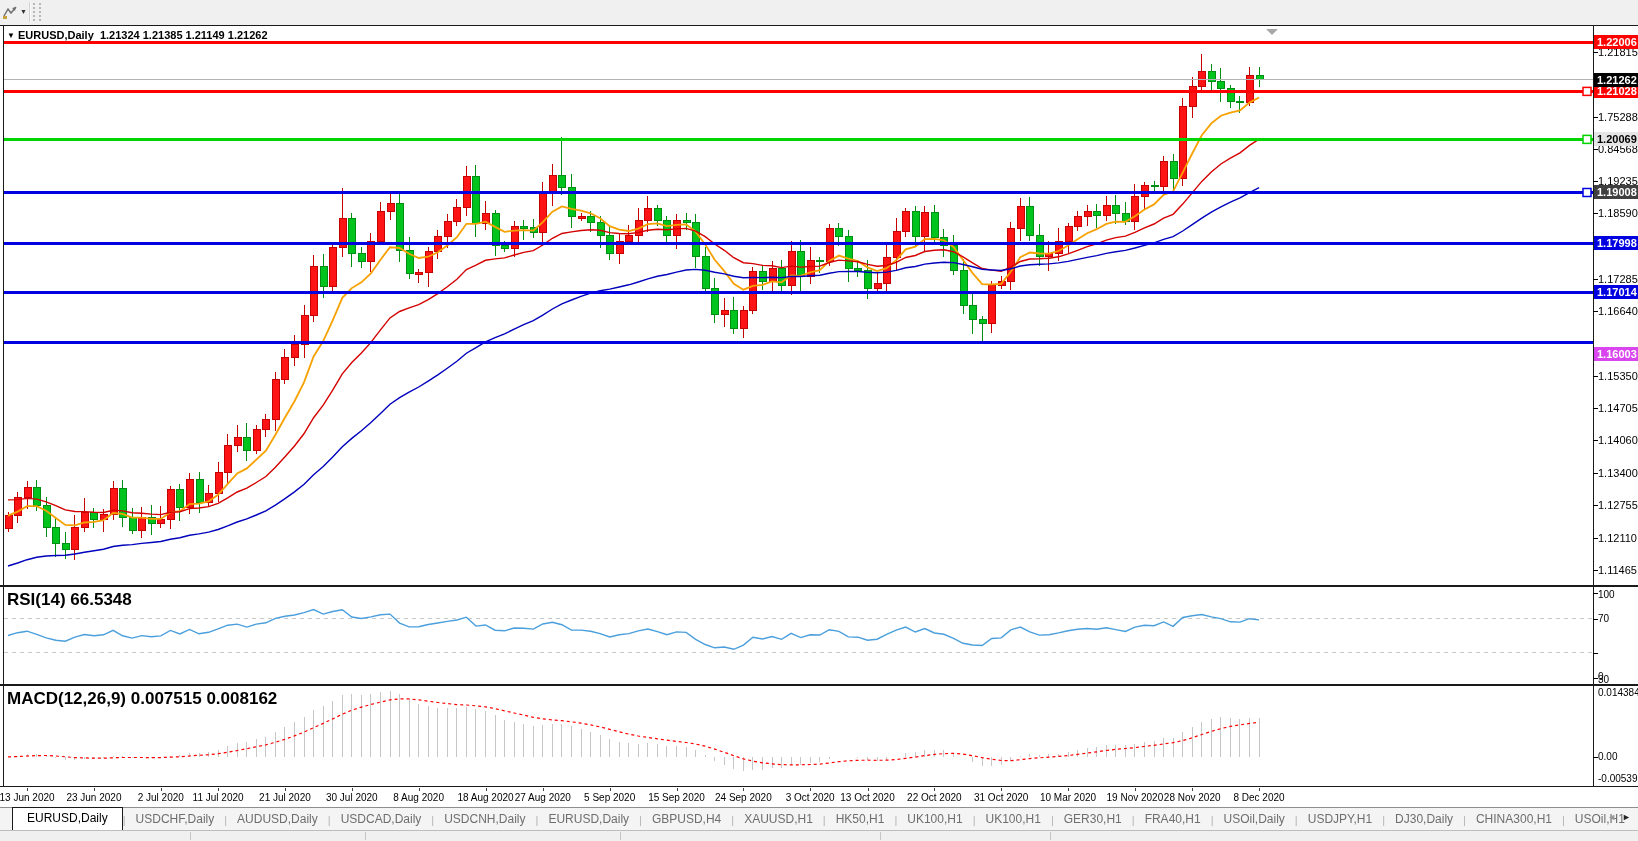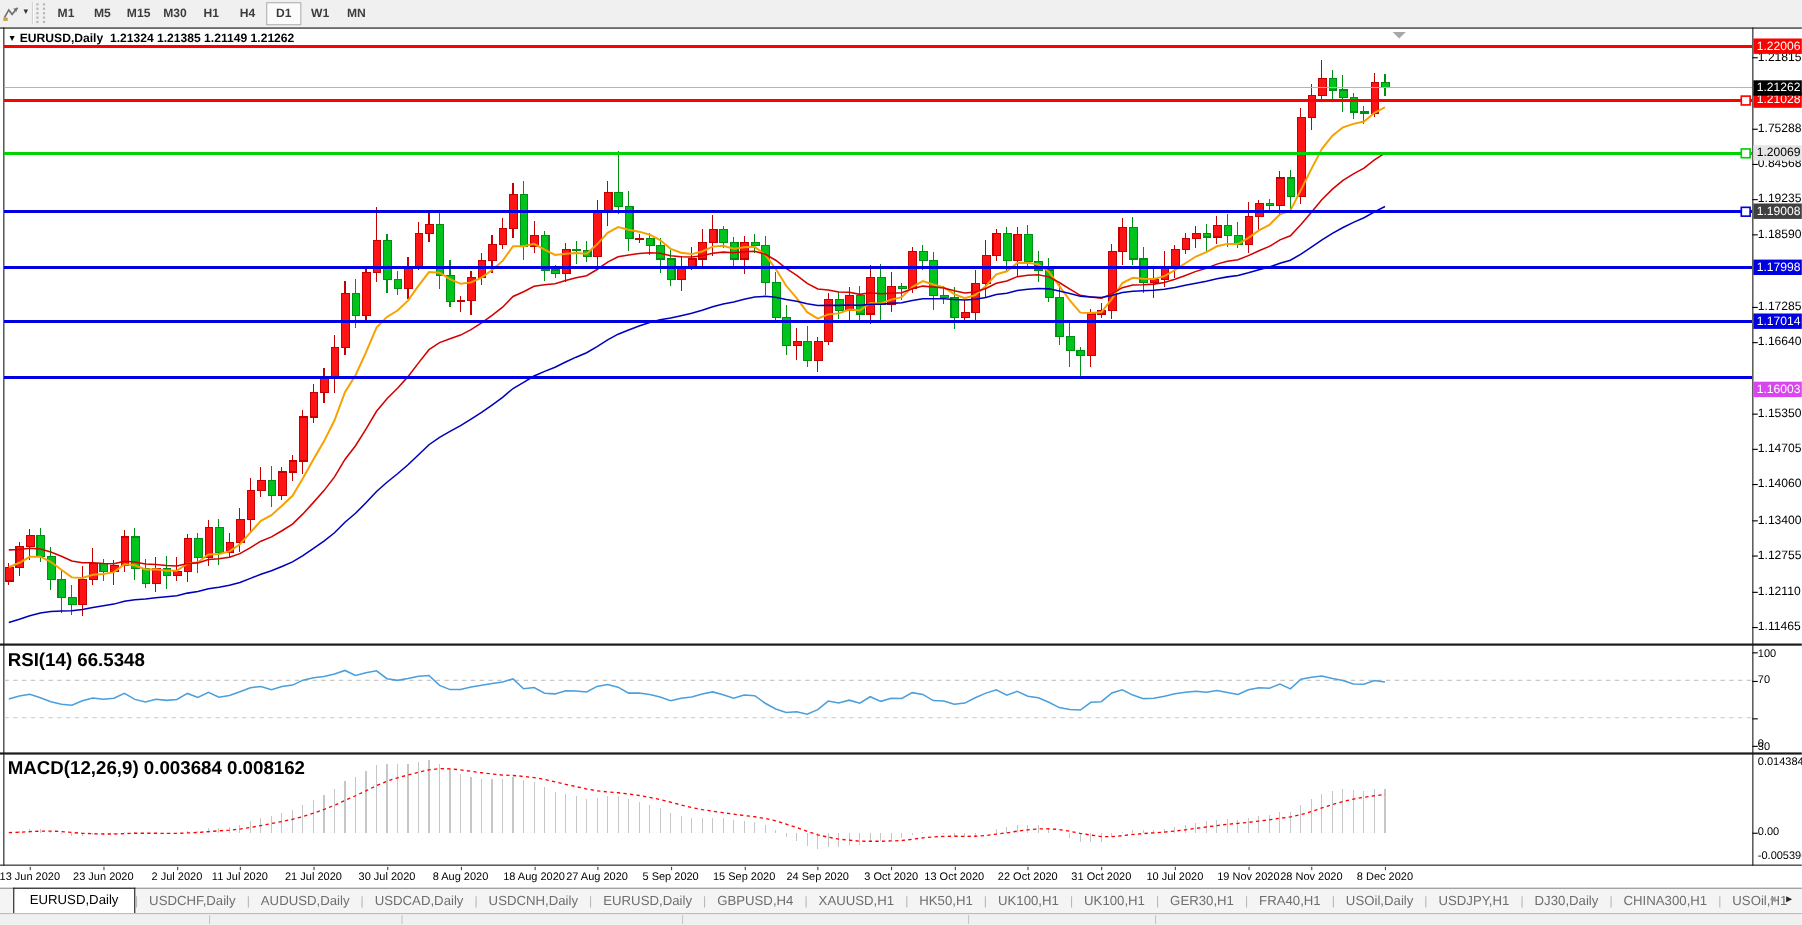--- a/index.html
+++ b/index.html
@@ -23,21 +23,21 @@
   #chart-title{left:7px;top:29px;font-size:11px;font-weight:700;color:#000;white-space:pre;z-index:30;}
   #chart-title .tri{font-size:8px;vertical-align:1px;}
   .panel-label{font-size:17px;font-weight:700;color:#000;z-index:30;}
   svg{position:absolute;left:0;}
   
   .axis-label{position:absolute;left:1598px;width:40px;height:12px;font-size:11px;color:#000;
     white-space:nowrap;z-index:20;}
   .axis-label.small{font-size:10px;}
   .tick-mark{position:absolute;left:1593px;width:5px;height:1px;background:#000;z-index:20;}
   .badge{position:absolute;left:1594px;width:44px;height:14px;line-height:14px;font-size:11px;
-    font-weight:400;padding-left:3px;z-index:25;box-sizing:border-box;white-space:nowrap;}
+    font-weight:700;padding-left:3px;z-index:25;box-sizing:border-box;white-space:nowrap;}
   
   #date-row{left:0;top:788px;width:1638px;height:19px;background:#fff;}
   .date-label{position:absolute;top:4px;transform:translateX(-50%);font-size:10px;color:#000;white-space:nowrap;}
   .date-tick{position:absolute;top:0;width:1px;height:3px;background:#444;}
   
   #tab-bar{left:0;top:807px;width:1638px;height:23px;background:#f4f4f4;border-top:1px solid #8e8e8e;
     display:flex;align-items:flex-end;padding-left:12px;box-sizing:border-box;}
   .tab{font-size:12px;color:#6e6e6e;padding:3px 10px 4px 10px;cursor:pointer;white-space:nowrap;}
   .tab.active{background:#ffffff;color:#000;border:1px solid #1a1a1a;border-bottom:none;padding:3px 14px 5px 14px;
     font-weight:400;}
@@ -56,31 +56,20 @@
   <div id="tool-icon-btn" class="abs">
     <svg width="18" height="18" style="position:static">
       <polyline points="2,13 6,6 9,10 14,4" fill="none" stroke="#707070" stroke-width="1.5"></polyline>
       <polygon points="14,4 10,5 13,8" fill="#707070"></polygon>
       <rect x="1" y="13" width="4" height="3" fill="#c8a23c"></rect>
     </svg>
   </div>
   <div id="tool-caret" class="abs">▼</div>
   <div class="tb-sep abs" style="left:29px"></div>
   <div id="tb-grip" class="abs"></div>
-  <div id="tf-group" class="abs">
-      <div class="tf-btn">M1</div>
-      <div class="tf-btn">M5</div>
-      <div class="tf-btn">M15</div>
-      <div class="tf-btn">M30</div>
-      <div class="tf-btn">H1</div>
-      <div class="tf-btn">H4</div>
-      <div class="tf-btn active">D1</div>
-      <div class="tf-btn">W1</div>
-      <div class="tf-btn">MN</div>
-    </div>
 </div>
 
 <div id="top-border" class="abs"></div>
 <div id="left-border" class="abs"></div>
 <div id="axis-vline" class="abs"></div>
 
 <div id="chart-title" class="abs"><span class="tri">▼</span> <span>EURUSD,Daily</span>&nbsp; <span>1.21324</span> <span>1.21385</span> <span>1.21149</span> <span>1.21262</span></div>
 
 <svg id="main-svg" width="1638" height="559" style="top: 26px;">
     <g shape-rendering="crispEdges">
@@ -372,21 +361,21 @@
 
 <div class="splitter abs" style="top:585px"></div>
 <div class="panel-label abs" style="left:7px;top:590px">RSI(14) 66.5348</div>
 <svg id="rsi-svg" width="1638" height="97" style="top: 587px;">
     <line x1="4" y1="31.5" x2="1593" y2="31.5" stroke="#c8c8c8" stroke-width="1" stroke-dasharray="4,4"></line>
     <line x1="4" y1="65.5" x2="1593" y2="65.5" stroke="#c8c8c8" stroke-width="1" stroke-dasharray="4,4"></line>
     <polyline points="8.0,48.5 17.6,45.7 27.1,44.2 36.7,47.4 46.2,50.9 55.8,53.3 65.3,54.2 74.9,50.1 84.4,47.5 94.0,48.7 103.5,47.8 113.1,43.3 122.6,48.8 132.2,51.1 141.7,48.6 151.3,49.7 160.8,48.9 170.4,43.4 179.9,47.0 189.5,42.4 199.0,46.8 208.6,45.3 218.1,41.9 227.7,38.2 237.2,37.1 246.8,40.1 256.3,37.1 265.9,35.8 275.4,31.3 285.0,29.2 294.5,28.0 304.1,25.7 313.6,22.5 323.2,27.1 332.7,24.5 342.3,22.8 351.8,30.0 361.4,31.5 370.9,29.9 380.5,27.7 390.0,27.1 399.6,36.1 409.1,39.9 418.7,39.8 428.2,37.5 437.8,36.0 447.3,34.4 456.9,33.0 466.4,30.2 476.0,39.1 485.5,38.0 495.1,43.2 504.6,43.8 514.2,41.0 523.7,41.2 533.3,42.1 542.8,37.0 552.4,35.2 561.9,37.7 571.5,43.1 581.0,43.1 590.6,44.3 600.1,46.6 609.7,50.0 619.2,47.8 628.8,46.6 638.3,43.9 647.9,42.0 657.4,44.6 667.0,47.7 676.5,44.9 686.1,45.4 695.6,52.3 705.2,57.5 714.7,60.8 724.3,60.0 733.8,62.3 743.4,58.1 752.9,50.3 762.5,52.0 772.0,49.5 781.6,52.3 791.1,46.4 800.7,50.6 810.2,47.8 819.8,48.0 829.3,42.7 838.9,44.3 848.4,49.9 858.0,50.2 867.5,53.2 877.1,52.2 886.6,47.3 896.2,43.1 905.7,40.1 915.3,45.0 924.8,41.5 934.4,46.0 943.9,47.3 953.5,51.4 963.0,56.3 972.6,58.0 982.1,58.5 991.7,51.5 1001.2,50.9 1010.8,42.9 1020.3,40.1 1029.8,44.9 1039.4,48.1 1049.0,47.7 1058.5,45.9 1068.1,43.7 1077.6,42.3 1087.2,41.5 1096.7,42.3 1106.3,40.7 1115.8,42.6 1125.4,44.4 1134.9,40.1 1144.5,38.3 1154.0,38.7 1163.6,34.9 1173.1,39.3 1182.7,30.5 1192.2,28.7 1201.8,27.5 1211.3,29.9 1220.9,31.6 1230.4,34.8 1240.0,35.1 1249.5,31.7 1259.1,32.9" fill="none" stroke="#4a9fdc" stroke-width="1.4"></polyline>
   </svg>
 
 <div class="splitter abs" style="top:684px"></div>
-<div class="panel-label abs" style="left:7px;top:689px">MACD(12,26,9) 0.003684 0.008162</div>
+<div class="panel-label abs" style="left:7px;top:689px">MACD(12,26,9) 0.007515 0.008162</div>
 <svg id="macd-svg" width="1638" height="101" style="top: 686px;">
     <g shape-rendering="crispEdges">
       <line x1="8" y1="70.90232558139535" x2="8" y2="70.90232558139535" stroke="#c6c6c6" stroke-width="1"></line>
       <line x1="17.55" y1="70.90232558139535" x2="17.55" y2="69.52950374345681" stroke="#c6c6c6" stroke-width="1"></line>
       <line x1="27.1" y1="70.90232558139535" x2="27.1" y2="67.72750991337014" stroke="#c6c6c6" stroke-width="1"></line>
       <line x1="36.650000000000006" y1="70.90232558139535" x2="36.650000000000006" y2="67.72469345899601" stroke="#c6c6c6" stroke-width="1"></line>
       <line x1="46.2" y1="70.90232558139535" x2="46.2" y2="69.35414076251934" stroke="#c6c6c6" stroke-width="1"></line>
       <line x1="55.75" y1="70.90232558139535" x2="55.75" y2="71.8357217704703" stroke="#c6c6c6" stroke-width="1"></line>
       <line x1="65.30000000000001" y1="70.90232558139535" x2="65.30000000000001" y2="74.21458291633321" stroke="#c6c6c6" stroke-width="1"></line>
       <line x1="74.85000000000001" y1="70.90232558139535" x2="74.85000000000001" y2="74.40807160567365" stroke="#c6c6c6" stroke-width="1"></line>
@@ -598,21 +587,21 @@
     <div class="date-label" style="left:743.35px">24 Sep 2020</div>
     <div class="date-tick" style="left:810.2px"></div>
     <div class="date-label" style="left:810.2px">3 Oct 2020</div>
     <div class="date-tick" style="left:867.5000000000001px"></div>
     <div class="date-label" style="left:867.5000000000001px">13 Oct 2020</div>
     <div class="date-tick" style="left:934.35px"></div>
     <div class="date-label" style="left:934.35px">22 Oct 2020</div>
     <div class="date-tick" style="left:1001.2px"></div>
     <div class="date-label" style="left:1001.2px">31 Oct 2020</div>
     <div class="date-tick" style="left:1068.0500000000002px"></div>
-    <div class="date-label" style="left:1068.0500000000002px">10 Jul 2020</div>
+    <div class="date-label" style="left:1068.0500000000002px">10 Mar 2020</div>
     <div class="date-tick" style="left:1134.9px"></div>
     <div class="date-label" style="left:1134.9px">19 Nov 2020</div>
     <div class="date-tick" style="left:1192.2px"></div>
     <div class="date-label" style="left:1192.2px">28 Nov 2020</div>
     <div class="date-tick" style="left:1259.0500000000002px"></div>
     <div class="date-label" style="left:1259.0500000000002px">8 Dec 2020</div>
   </div>
 
 <div id="tab-bar" class="abs">
     <div class="tab active">EURUSD,Daily</div>

